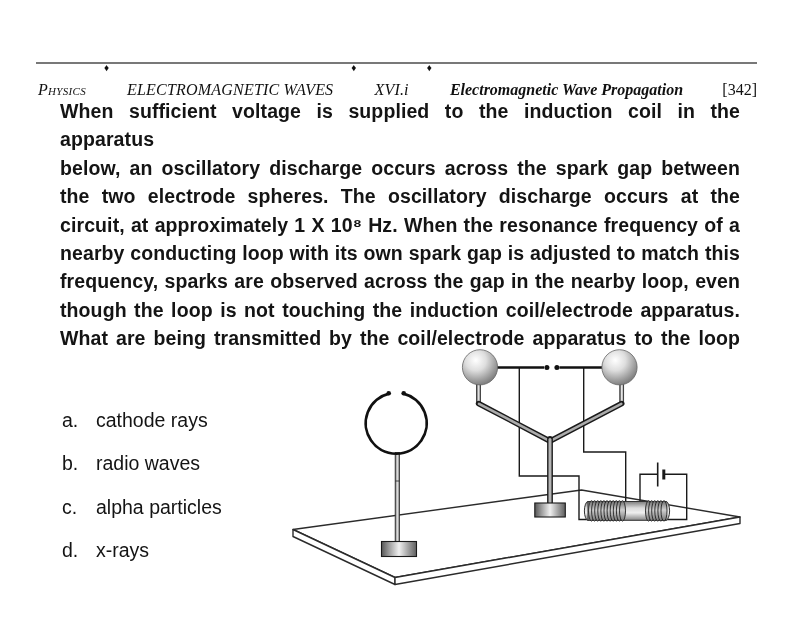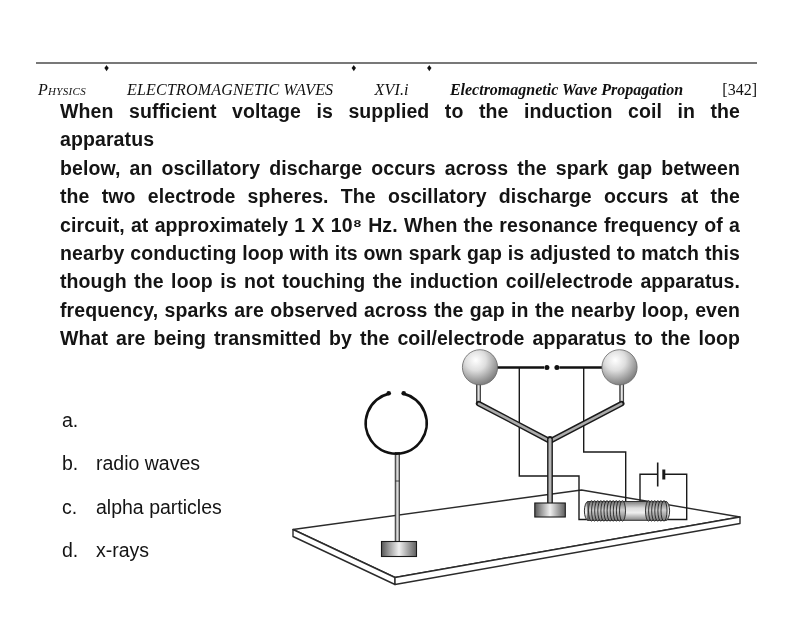--- a/index.html
+++ b/index.html
@@ -48,28 +48,29 @@
   <span class="h-page">[342]</span>
 </div>
 <div class="rule"></div>
 
 <div class="question">
   <div class="qline">When sufficient voltage is supplied to the induction coil in the apparatus</div>
   <div class="qline">below, an oscillatory discharge occurs across the spark gap between</div>
   <div class="qline">the two electrode spheres.  The oscillatory discharge occurs at the</div>
   <div class="qline">circuit, at approximately 1 X 10⁸ Hz. When the resonance frequency of a</div>
   <div class="qline">nearby conducting loop with its own spark gap is adjusted to match this</div>
+  <div class="qline">frequency, sparks are observed across the gap in the nearby loop, even</div>
   <div class="qline">though the loop is not touching the induction coil/electrode apparatus.</div>
-  <div class="qline">frequency, sparks are observed across the gap in the nearby loop, even</div>
   <div class="qline">What are being transmitted by the coil/electrode apparatus to the loop</div>
 </div>
 
 <div class="choices">
   <div class="choice">
     <span class="letter">a.</span>
+    <span class="label">cathode rays</span>
   </div>
   <div class="choice">
     <span class="letter">b.</span>
     <span class="label">radio waves</span>
   </div>
   <div class="choice">
     <span class="letter">c.</span>
     <span class="label">alpha particles</span>
   </div>
   <div class="choice">

